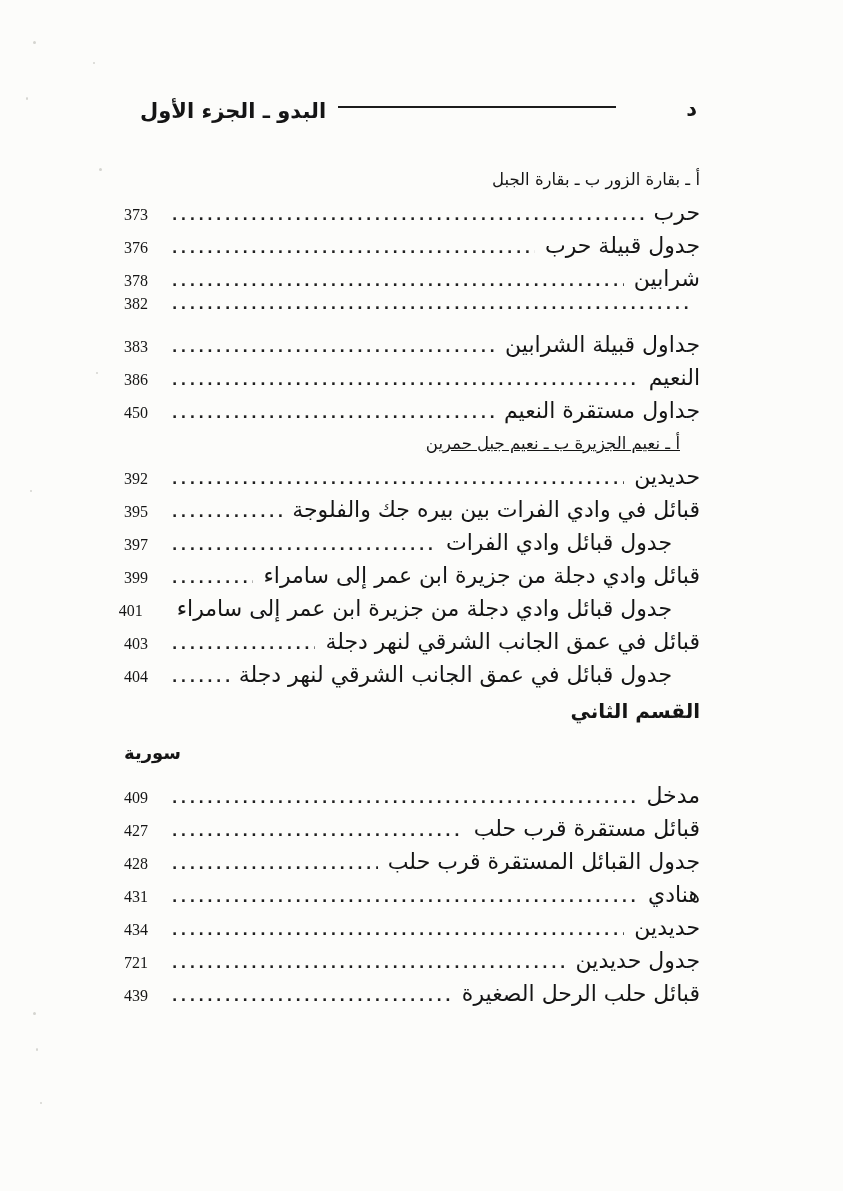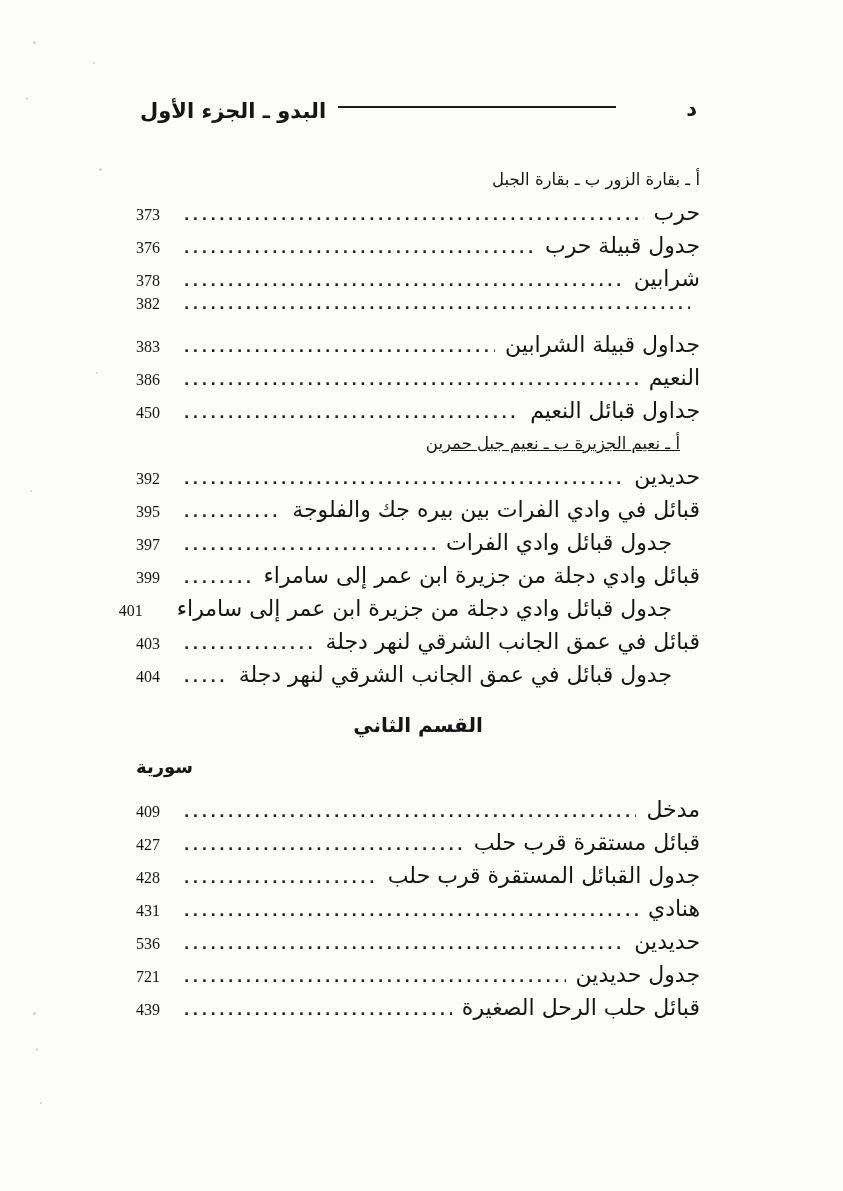--- a/index.html
+++ b/index.html
@@ -50,21 +50,21 @@
     font-size: 21px;
     font-weight: bold;
     white-space: nowrap;
   }
 
   
   .toc {
     position: absolute;
     top: 163px;
     right: 143px;
-    left: 136px;
+    left: 124px;
     direction: rtl;
   }
   .row {
     display: flex;
     direction: rtl;
     align-items: baseline;
     height: 33px;
   }
   .row.indent { padding-right: 28px; }
   .entry-title {
@@ -99,23 +99,22 @@
   .subheading {
     height: 33px;
     line-height: 33px;
     font-size: 16.5px;
     text-align: right;
     white-space: nowrap;
   }
   .subheading.indent { padding-right: 20px; text-decoration: underline; }
   .part-heading {
     height: 40px;
-    margin-top: 14px;
+    margin-top: 0;
     line-height: 40px;
-    text-align: center;
     font-weight: bold;
     font-size: 20px;
   }
   .part-subheading {
     height: 48px;
     line-height: 44px;
     text-align: left;
     font-weight: bold;
     font-size: 18px;
   }
@@ -164,21 +163,21 @@
         <span class="entry-title">جداول قبيلة الشرابين</span>
         <span class="dots"></span>
         <span class="pagenum">383</span>
       </div>
       <div class="row">
         <span class="entry-title">النعيم</span>
         <span class="dots"></span>
         <span class="pagenum">386</span>
       </div>
       <div class="row">
-        <span class="entry-title">جداول قبائل النعيم</span>
+        <span class="entry-title">جداول مستقرة النعيم</span>
         <span class="dots"></span>
         <span class="pagenum">450</span>
       </div>
       <div class="subheading indent">أ ـ نعيم الجزيرة  ب ـ نعيم جبل حمرين</div>
       <div class="row">
         <span class="entry-title">حديدين</span>
         <span class="dots"></span>
         <span class="pagenum">392</span>
       </div>
       <div class="row">
@@ -229,21 +228,21 @@
         <span class="pagenum">428</span>
       </div>
       <div class="row">
         <span class="entry-title">هنادي</span>
         <span class="dots"></span>
         <span class="pagenum">431</span>
       </div>
       <div class="row">
         <span class="entry-title">حديدين</span>
         <span class="dots"></span>
-        <span class="pagenum">536</span>
+        <span class="pagenum">434</span>
       </div>
       <div class="row">
         <span class="entry-title">جدول حديدين</span>
         <span class="dots"></span>
         <span class="pagenum">721</span>
       </div>
       <div class="row">
         <span class="entry-title">قبائل حلب الرحل الصغيرة</span>
         <span class="dots"></span>
         <span class="pagenum">439</span>

